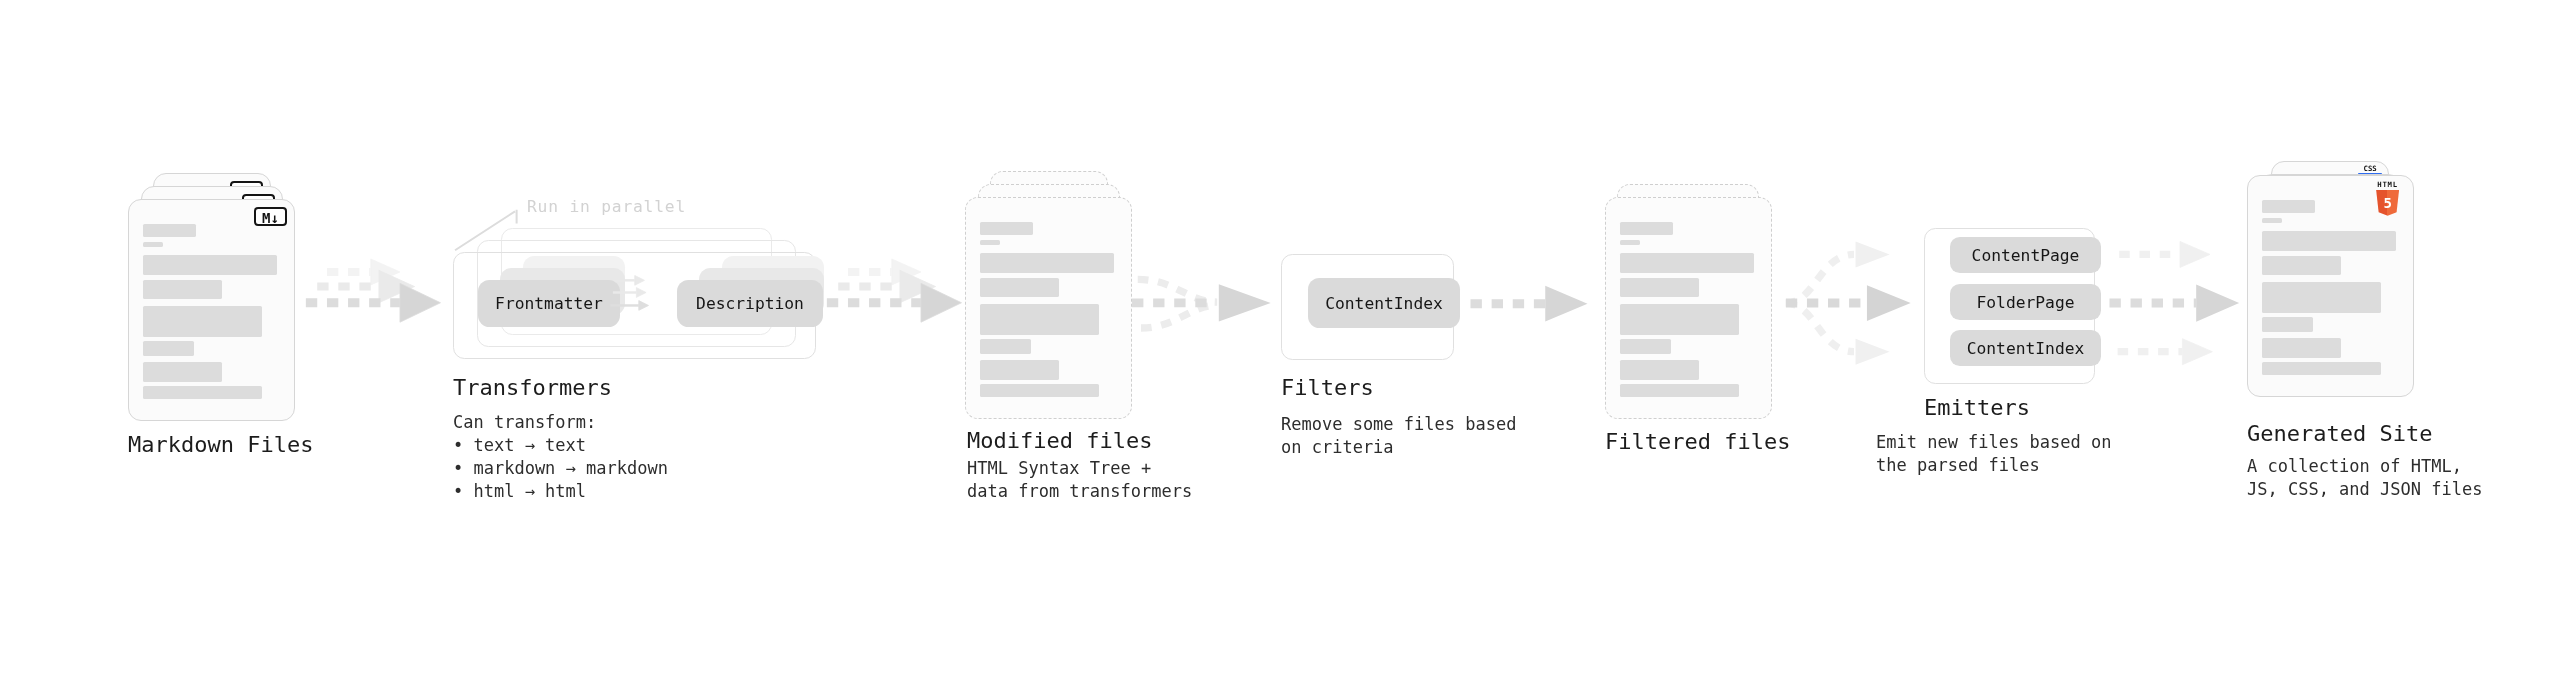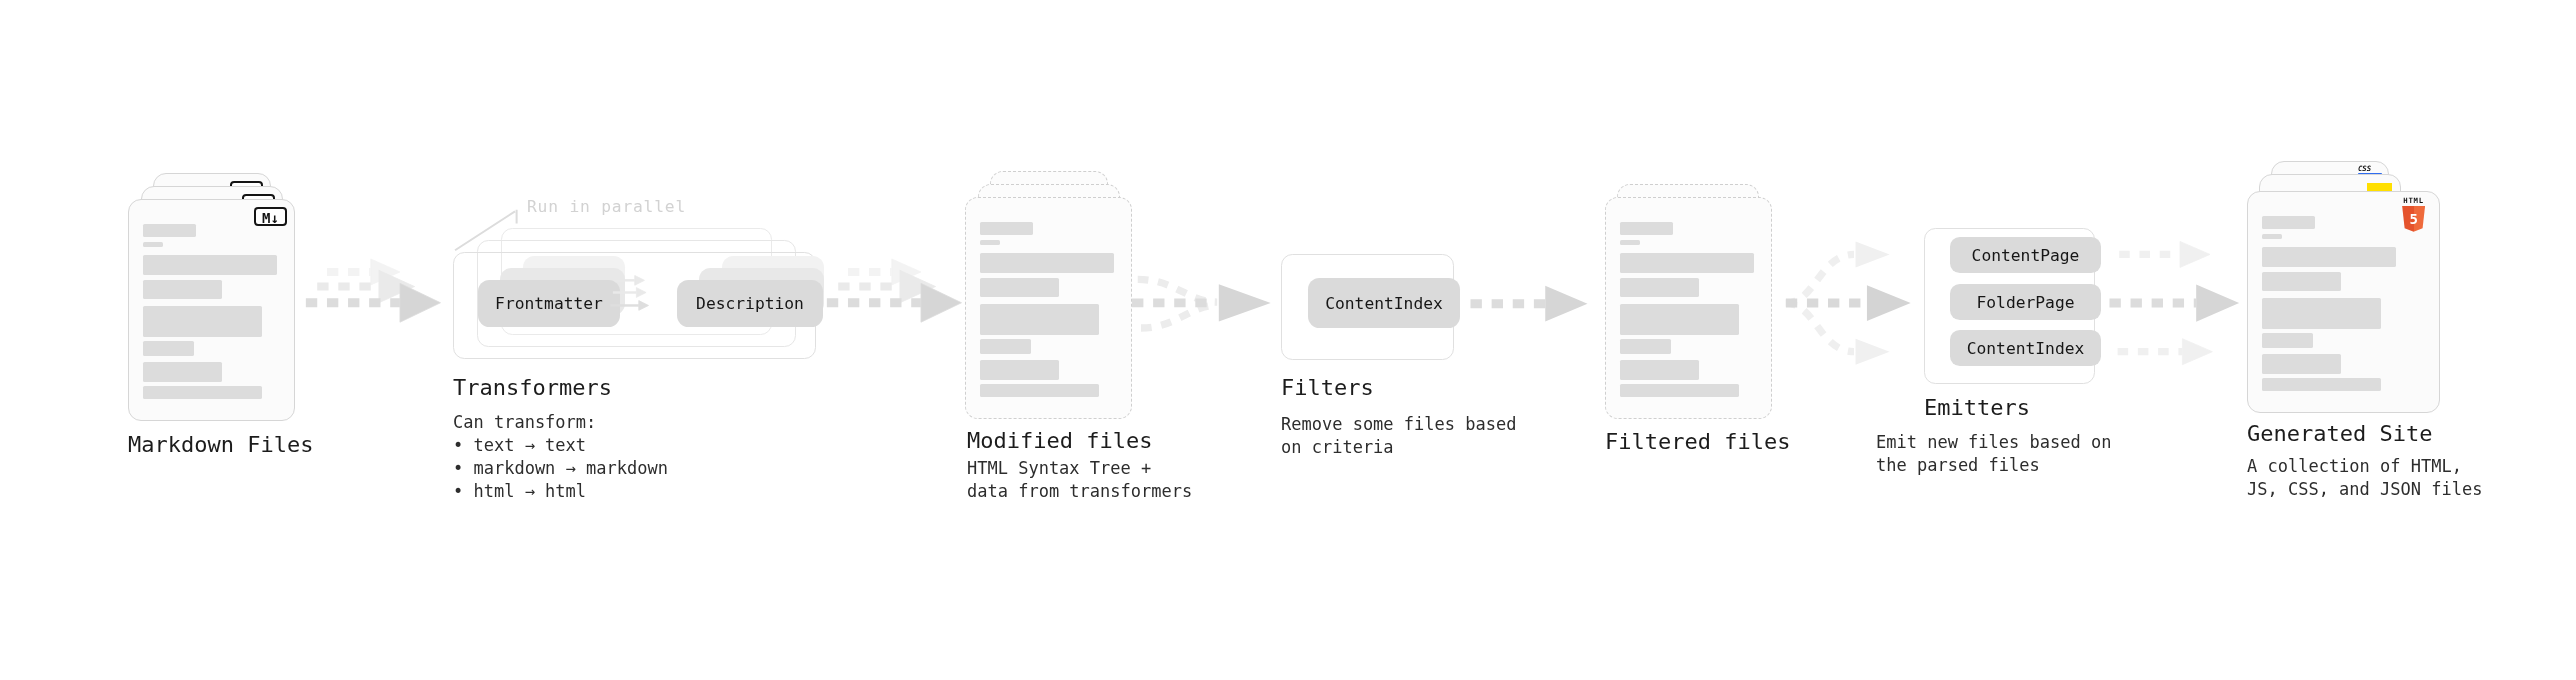--- a/index.html
+++ b/index.html
@@ -25,21 +25,21 @@
   .pill{position:absolute;display:flex;align-items:center;justify-content:center;
         background:#dadada;border-radius:11.4px;font-size:16.3px;font-weight:500;color:#161616;margin-left:16px;}
   .pill.g1{background:#e8e8e8;}
   .pill.g2{background:#f2f2f2;}
 
   .label{position:absolute;font-size:22px;font-weight:500;color:#1c1c1c;white-space:nowrap;}
   .desc{position:absolute;font-size:17px;line-height:23px;color:#2d2d2d;white-space:pre-line;}
   .annotation{position:absolute;font-size:16.3px;color:#d2d2d2;white-space:nowrap;letter-spacing:0.8px;text-align:center;}
 
   
-  .cssbadge{position:absolute;width:24.4px;font-style:italic;}
+  .cssbadge{position:absolute;width:24.4px;text-align:center;}
   .cssword{display:block;font-size:7.3px;font-weight:700;color:#111;line-height:7.3px;}
   .cssbar{height:3.3px;background:#2f6df0;margin-top:0.8px;border-radius:0.8px;}
   .jsbadge{position:absolute;width:25px;height:12.2px;background:#ffdf00;}
   .html5{position:absolute;width:28px;text-align:center;}
   .h5word{font-size:7.3px;font-weight:700;letter-spacing:0.8px;color:#141414;line-height:8.1px;}
   .h5shield{width:23px;height:26px;margin:0.8px auto 0;
             background:linear-gradient(90deg,#e5532c 50%,#ef6a3b 50%);
             clip-path:polygon(0 0,100% 0,89% 86%,50% 100%,11% 86%);
             display:flex;align-items:center;justify-content:center;
             color:#fff;font-size:14px;font-weight:700;}
@@ -226,21 +226,21 @@
   <div>
     <div class="doc" style="left:2271px;top:161px;width:118px">
       <div class="cssbadge" style="top:3.3px;right:5.7px">
         <span class="cssword">CSS</span>
         <div class="cssbar"></div>
       </div>
     </div>
     <div class="doc" style="left:2259px;top:174px;width:142px">
       <div class="jsbadge" style="top:8.1px;right:8.1px"></div>
     </div>
-    <div class="doc" style="left:2247px;top:191px;width:193px">
+    <div class="doc" style="left:2247px;top:175px;width:167px">
       <div class="html5" style="top:4.9px;right:11.4px">
         <div class="h5word">HTML</div>
         <div class="h5shield">
             <span>5</span>
           </div>
       </div>
     <div class="bar" style="width: 53px; height: 13px; top: 24.4px;"></div>
         <div class="bar" style="width: 19.5px; height: 4.9px; top: 42px;"></div>
         <div class="bar" style="width: 134px; height: 19.5px; top: 55px;"></div>
         <div class="bar" style="width: 79px; height: 18.7px; top: 80px;"></div>

